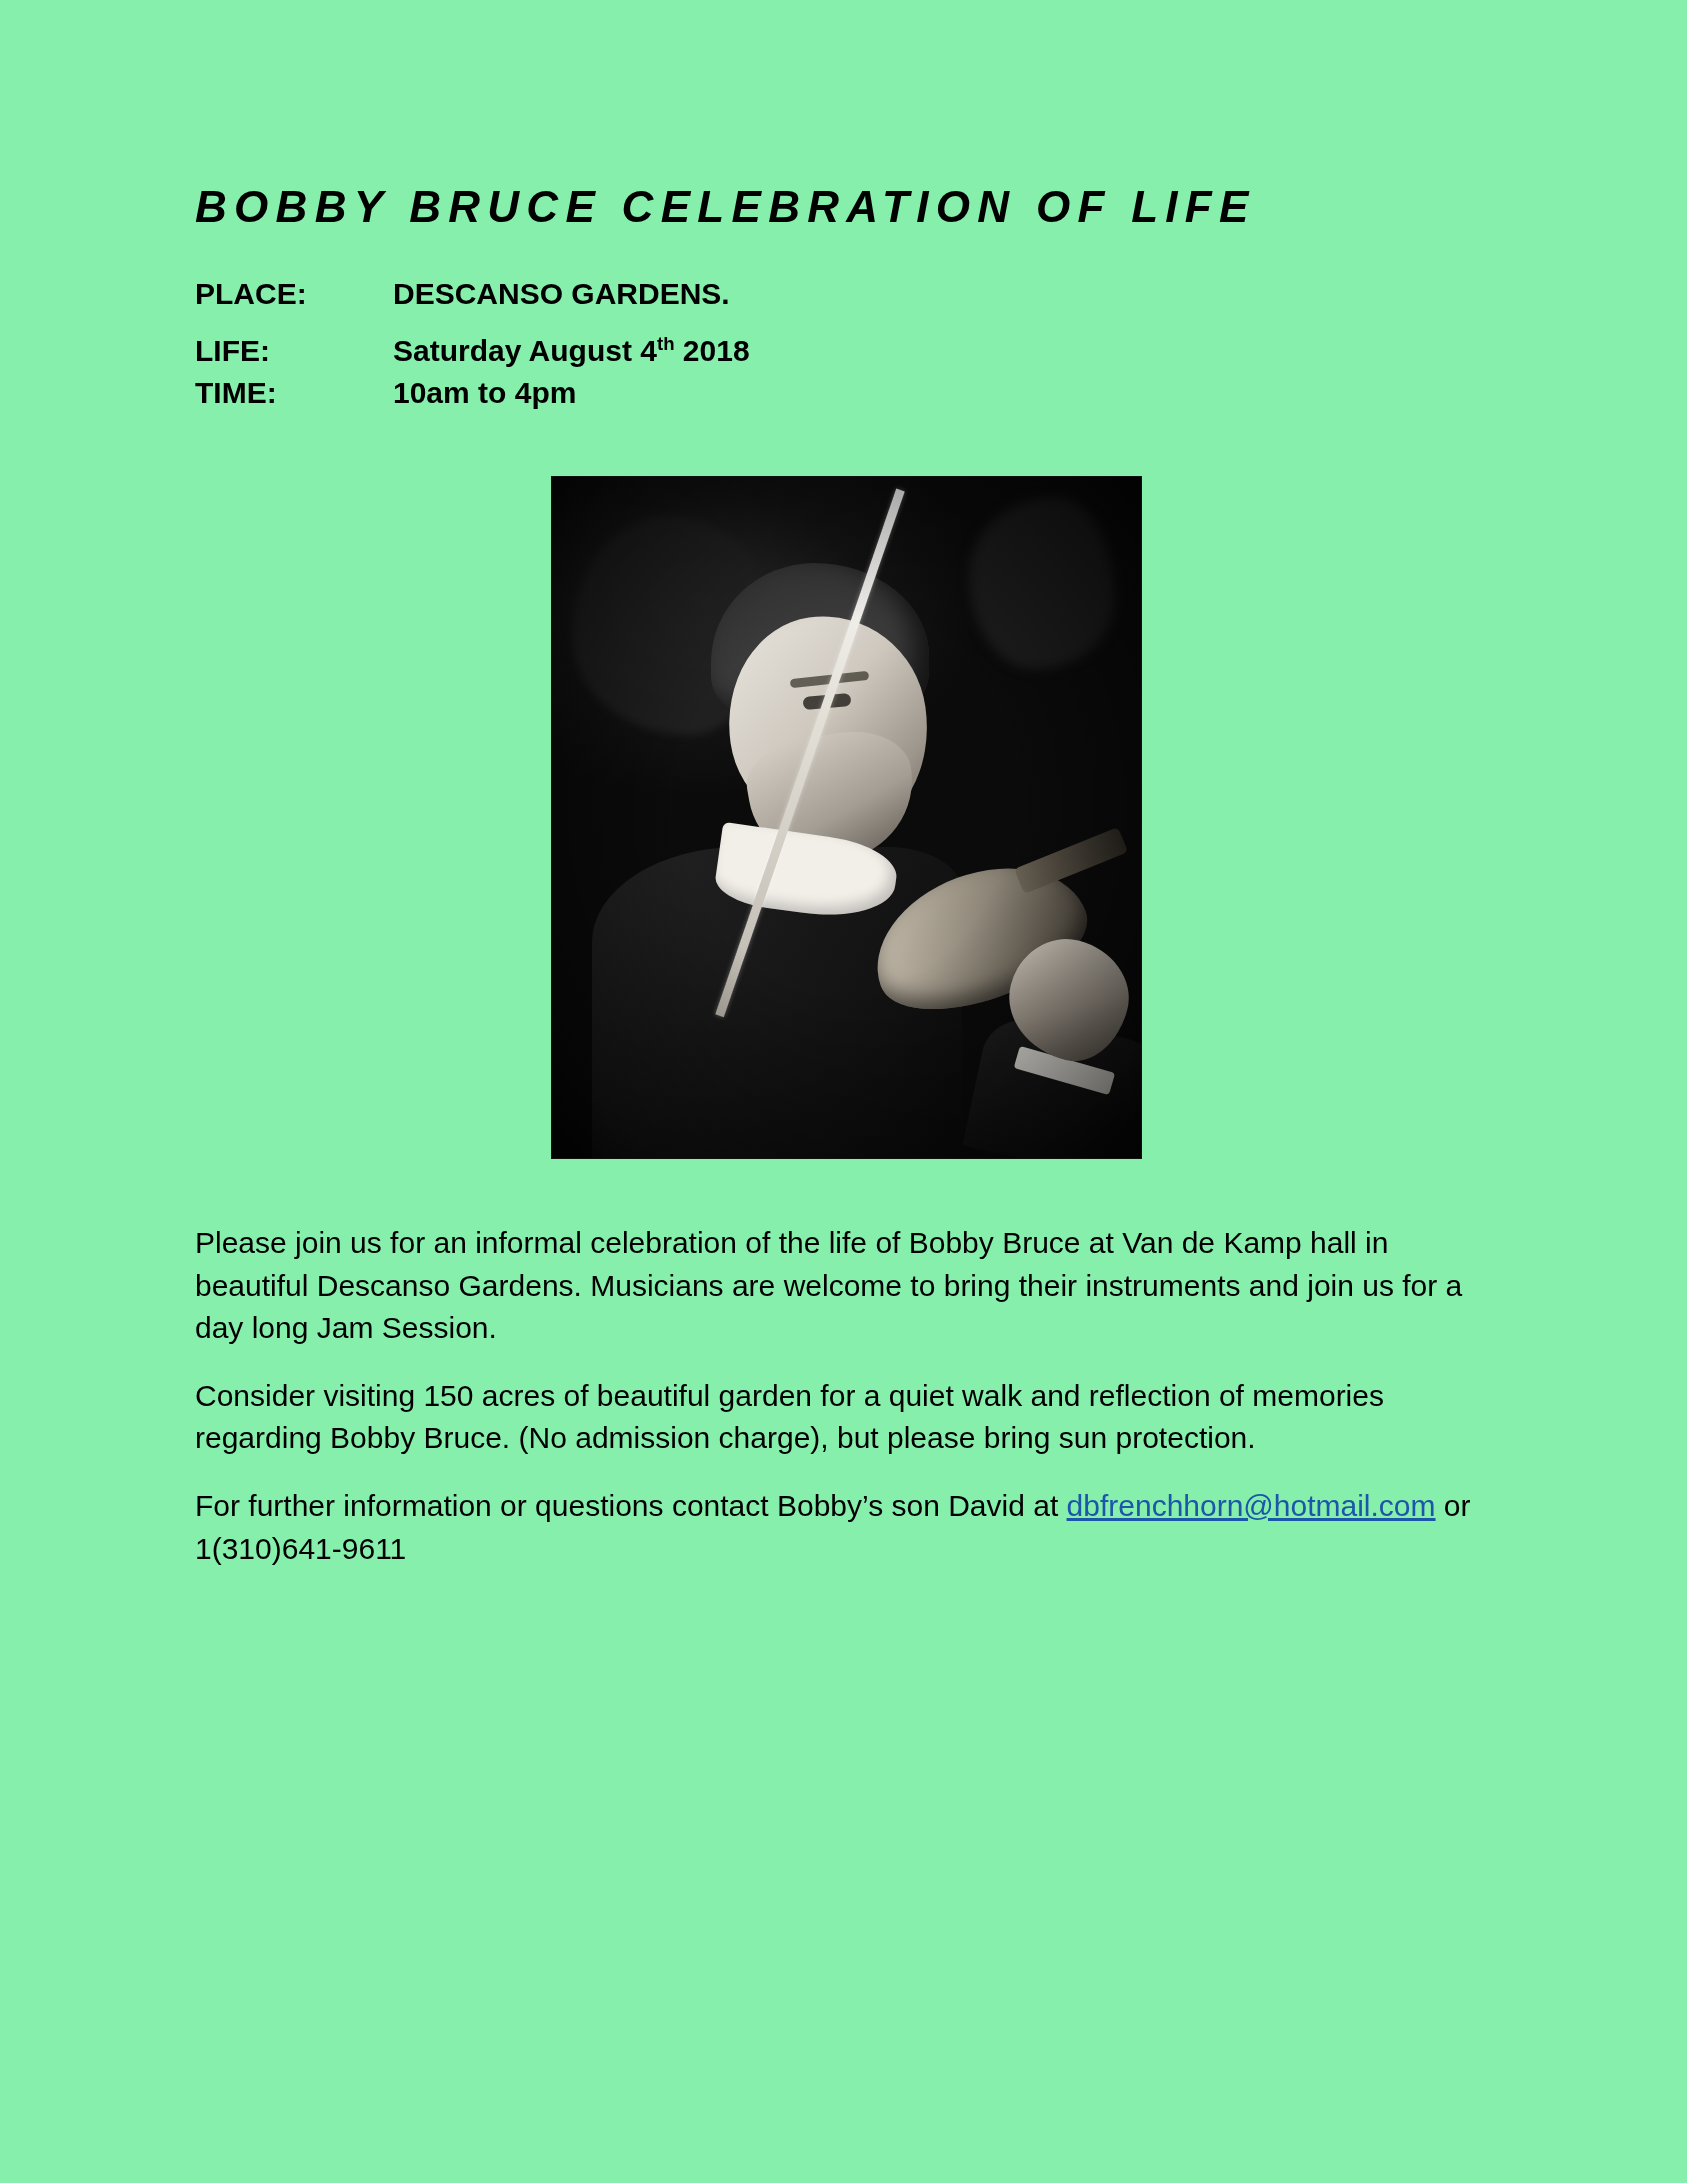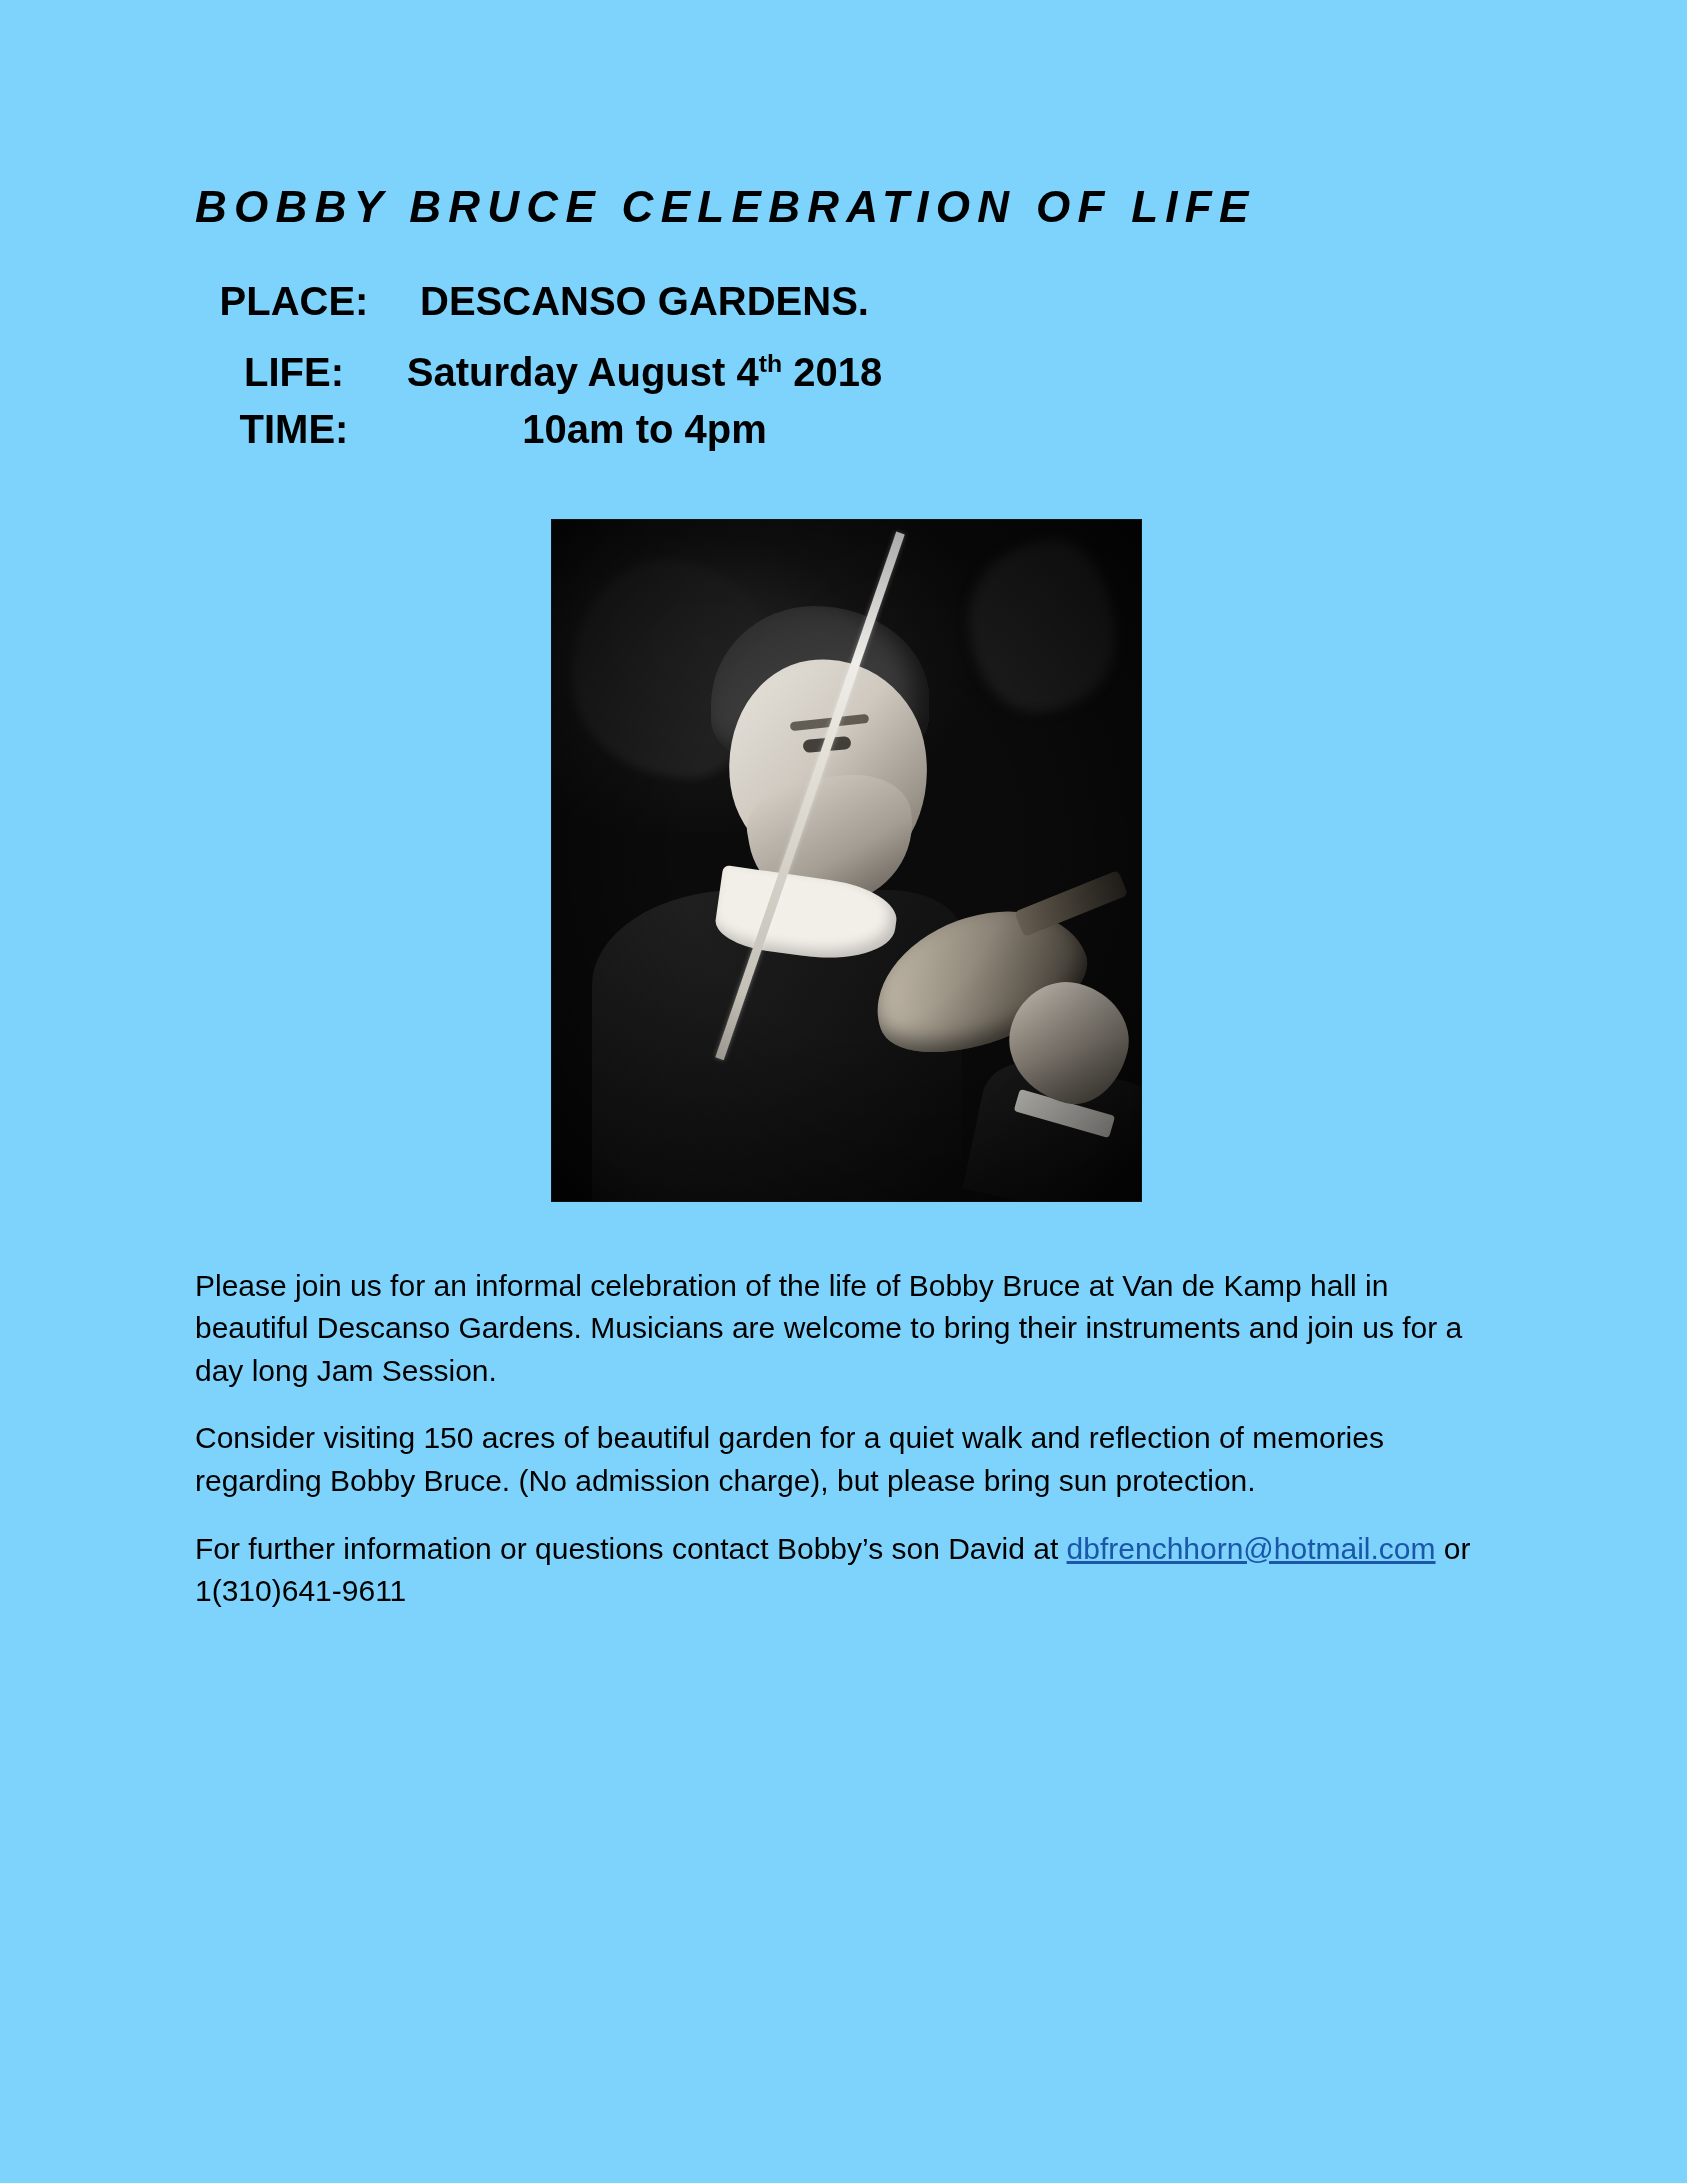--- a/index.html
+++ b/index.html
@@ -13,41 +13,40 @@
     font-family: "Liberation Sans", sans-serif;
     color: #000000;
     position: relative;
     overflow: hidden;
   }
   .page {
     position: absolute;
     top: 0; left: 0;
     width: 1687px;
     height: 2183px;
-    background: #7dd3fc;
+    background: #86efac;
   }
   .content {
     position: absolute;
     left: 195px;
     top: 182px;
     width: 1303px;
   }
   .title {
     font-size: 44px;
     font-weight: bold;
     font-style: italic;
     letter-spacing: 7.3px;
     line-height: 1.15;
     margin: 0 0 40px 0;
     white-space: nowrap;
   }
   .info-block {
-    font-size: 40px;
+    font-size: 30px;
     line-height: 1.42;
-    text-align: center;
   }
   .info-row {
     display: flex;
     align-items: flex-start;
   }
   .info-label {
     font-weight: bold;
     width: 198px;
     flex: 0 0 198px;
   }

